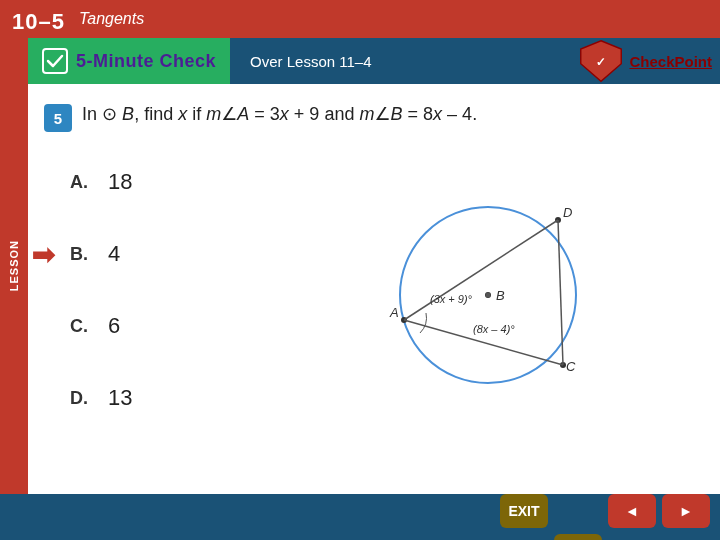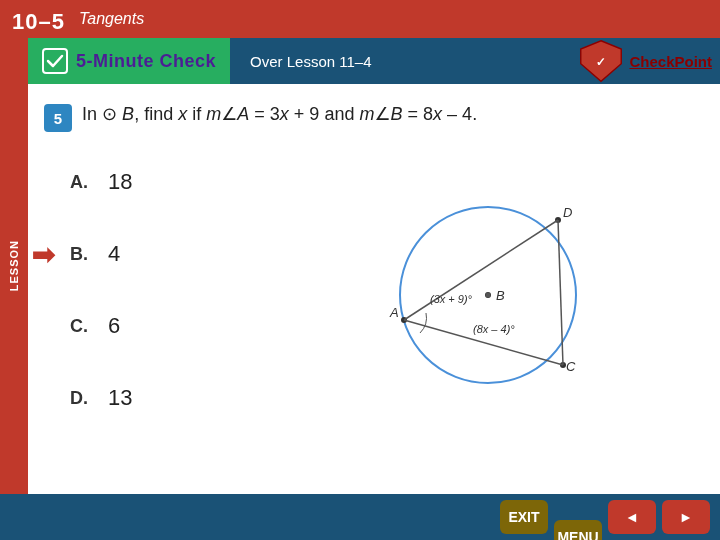--- a/index.html
+++ b/index.html
@@ -212,21 +212,21 @@
 
     
     .bottom-bar {
       position: absolute;
       bottom: 0;
       left: 0;
       right: 0;
       height: 46px;
       background: #1a5276;
       display: flex;
-      align-items: center;
+      align-items: flex-start;
       justify-content: flex-end;
       padding-right: 10px;
       gap: 6px;
     }
 
     .nav-btn {
       width: 48px;
       height: 34px;
       border-radius: 6px;
       display: flex;

